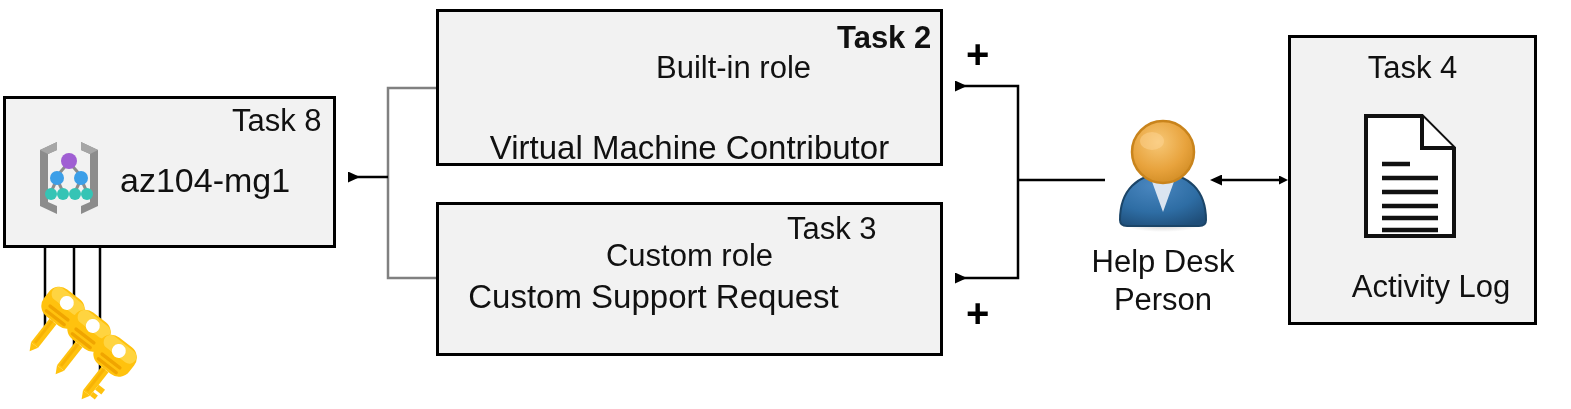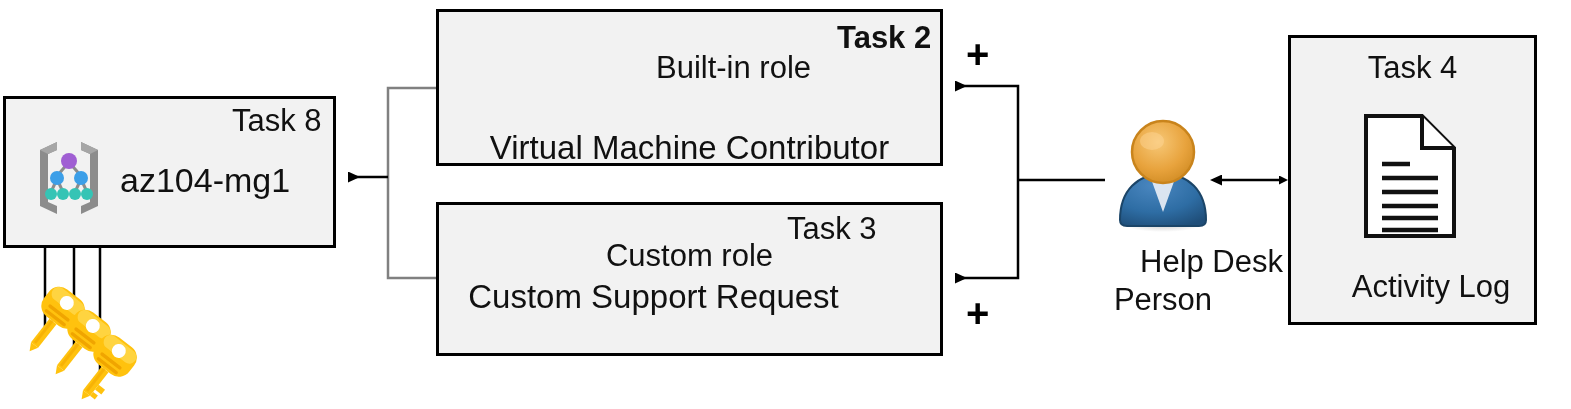--- a/index.html
+++ b/index.html
@@ -228,21 +228,21 @@
         </radialGradient>
       </defs>
       <ellipse cx="59" cy="108" rx="40" ry="8" fill="url(#shadowG)"></ellipse>
       <path d="M16,104 C16,74 34,58 59,58 C84,58 102,74 102,104 C102,108 99,110 95,110 L23,110 C19,110 16,108 16,104 Z" fill="url(#bodyG)" stroke="#1b4568" stroke-width="2"></path>
       <path d="M46,60 L59,96 L72,60 C68,66 50,66 46,60 Z" fill="#e8eef5" opacity="0.92"></path>
       <circle cx="59" cy="36" r="31" fill="url(#headG)" stroke="#c9841c" stroke-width="2.5"></circle>
       <ellipse cx="48" cy="25" rx="12" ry="9" fill="#ffd89a" opacity="0.45"></ellipse>
     </svg>
   </div>
 
-  <div class="caption" style="left:1043px; width:240px; top:243px;text-align:right;">Help Desk</div>
+  <div class="caption" style="left:1043px; width:240px; top:243px;">Help Desk</div>
   <div class="caption" style="left:1043px; width:240px; top:281px;">Person</div>
 
   <div class="node-box" style="left:1288px; top:35px; width:249px; height:290px;"></div>
 
   <div class="task-label" style="left:1288px; width:249px; top:52px; text-align:center;">Task 4</div>
 
   <div class="icon-abs" style="left:1362px; top:112px; width:96px; height:128px;">
     <svg width="96" height="128" viewBox="0 0 96 128" xmlns="http://www.w3.org/2000/svg">
       <path d="M4,4 L60,4 L92,36 L92,124 L4,124 Z" fill="#ffffff" stroke="#111111" stroke-width="4" stroke-linejoin="miter"></path>
       <path d="M60,4 L60,36 L92,36" fill="#ffffff" stroke="#111111" stroke-width="4" stroke-linejoin="miter"></path>

